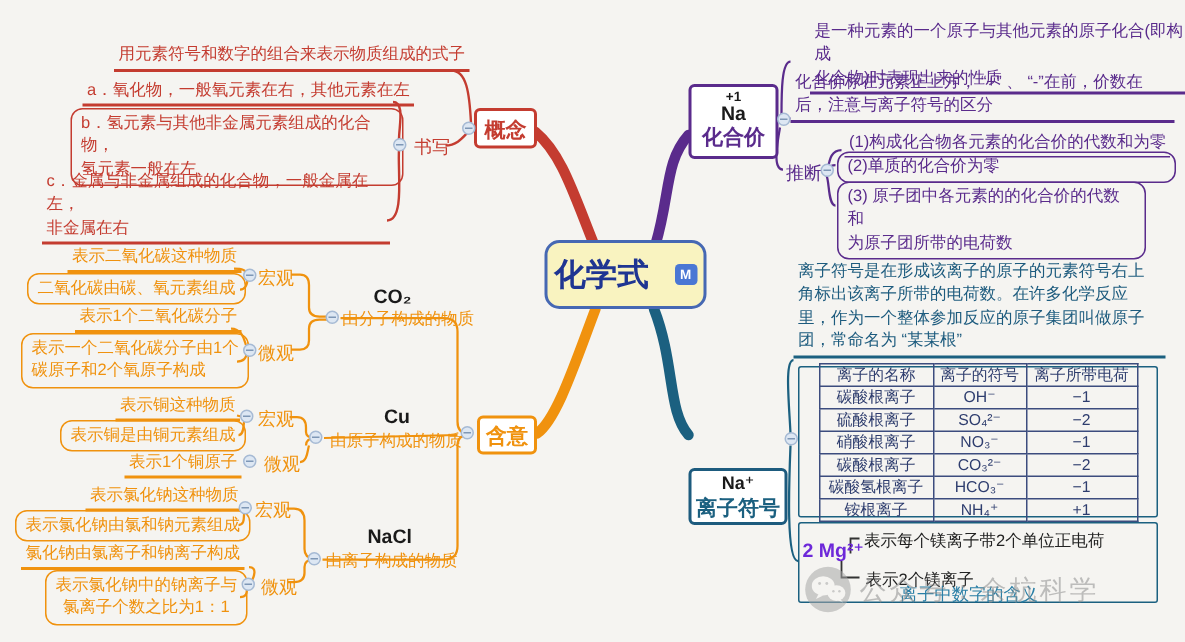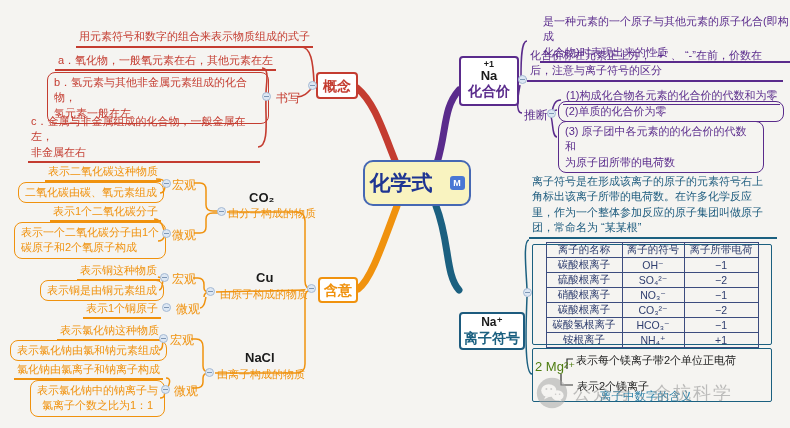--- a/index.html
+++ b/index.html
@@ -212,21 +212,21 @@
       <tr>
         <td>铵根离子</td>
         <td>NH₄⁺</td>
         <td>+1</td>
       </tr>
     </tbody>
       </table>
   </div>
 
   <div class="mg-box"></div>
-  <div class="abs" style="left:535px;top:359px;font-weight:normal;font-size:13px;color:#4d7c0f;z-index:2;">2 Mg²⁺</div>
+  <div class="abs" style="left:535px;top:359px;font-weight:bold;font-size:13px;color:#6d28d9;z-index:2;">2 Mg²⁺</div>
   <div class="abs" style="left:576px;top:353px;font-size:11px;color:#222;z-index:2;">表示每个镁离子带2个单位正电荷</div>
   <div class="abs" style="left:577px;top:379px;font-size:11px;color:#222;z-index:2;">表示2个镁离子</div>
   <div class="abs caption" style="left:600px;top:389px;">离子中数字的含义</div>
 
   <div class="dot" style="left:308px;top:81px;"></div>
   <div class="dot" style="left:262px;top:92px;"></div>
   <div class="dot" style="left:518px;top:75px;"></div>
   <div class="dot" style="left:547px;top:109px;"></div>
   <div class="dot" style="left:523px;top:288px;"></div>
   <div class="dot" style="left:307px;top:284px;"></div>

